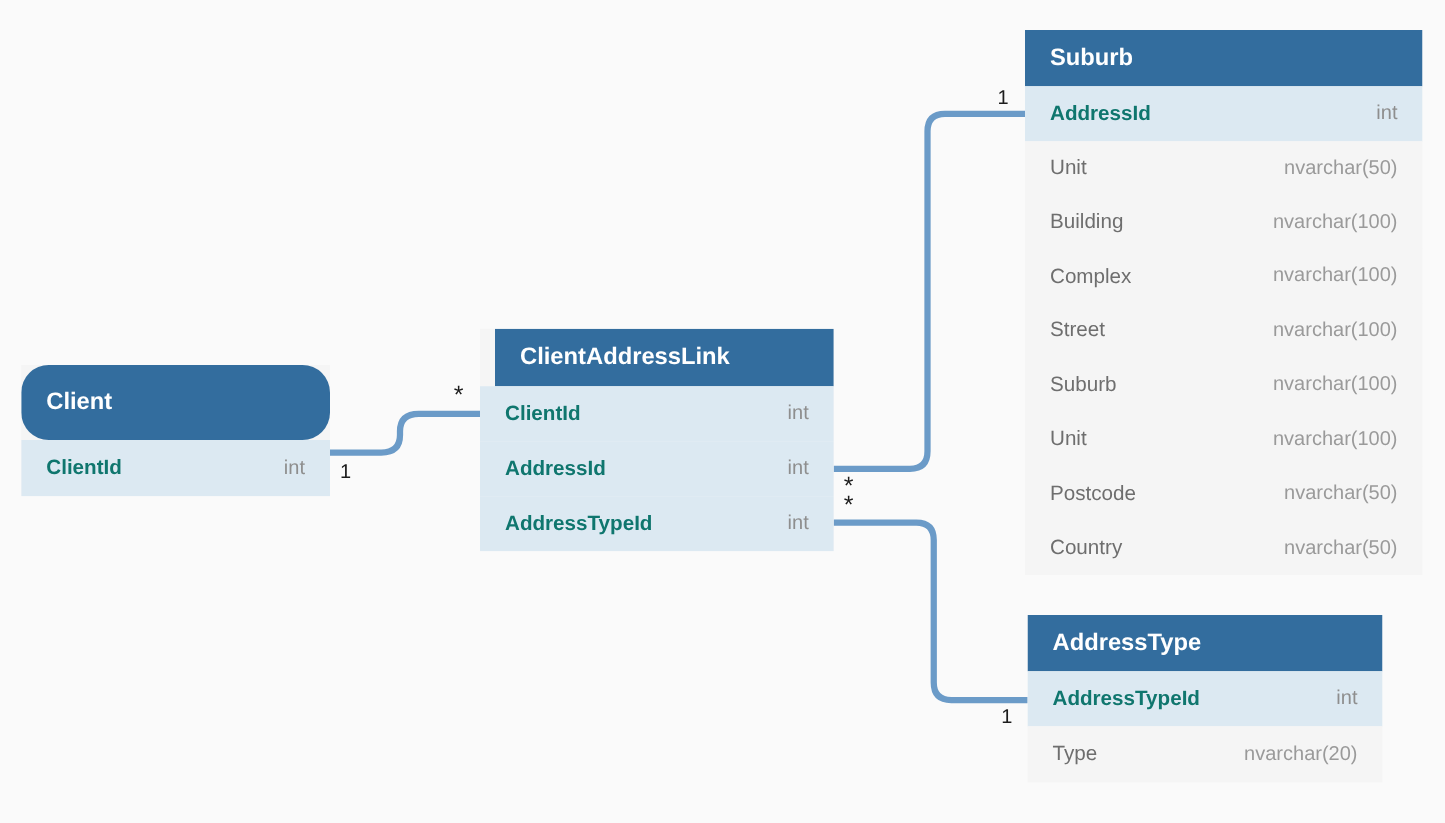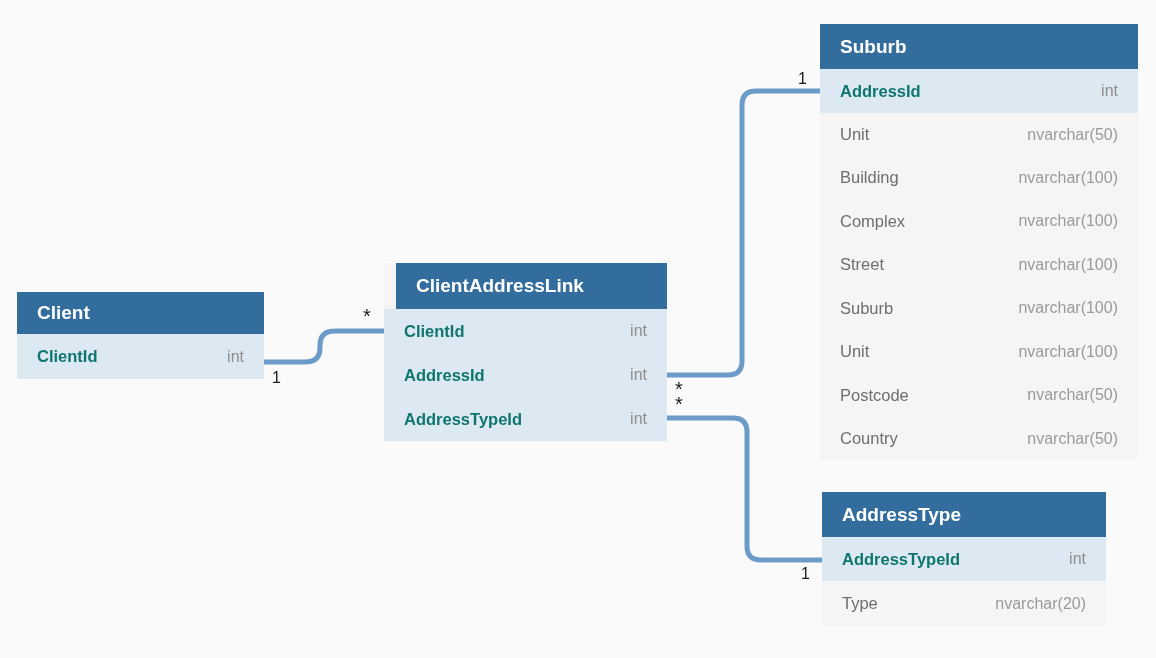--- a/index.html
+++ b/index.html
@@ -110,21 +110,21 @@
   </svg>
 
   <span class="card-label" style="left:272px; top:370px;">1</span>
   <span class="card-label star" style="left:363px; top:306px;">*</span>
   <span class="card-label star" style="left:675px; top:379px;">*</span>
   <span class="card-label star" style="left:675px; top:394px;">*</span>
   <span class="card-label" style="left:798px; top:71px;">1</span>
   <span class="card-label" style="left:801px; top:566px;">1</span>
 
   <div class="entity" style="left:17px; top:292px; width:247px;">
-    <div class="entity-header" style="height:42px;">Client</div>
+    <div class="entity-header" style="height:60px;border-radius:22px;">Client</div>
     <div class="entity-rows">
       <div class="row key" style="height:45px;">
         <span class="col-name">ClientId</span>
         <span class="col-type">int</span>
       </div>
     </div>
   </div>
 
   <div class="entity" style="left:384px; top:263px; width:283px;">
     <div class="entity-header" style="height:46px;margin-left:12px;">ClientAddressLink</div>

